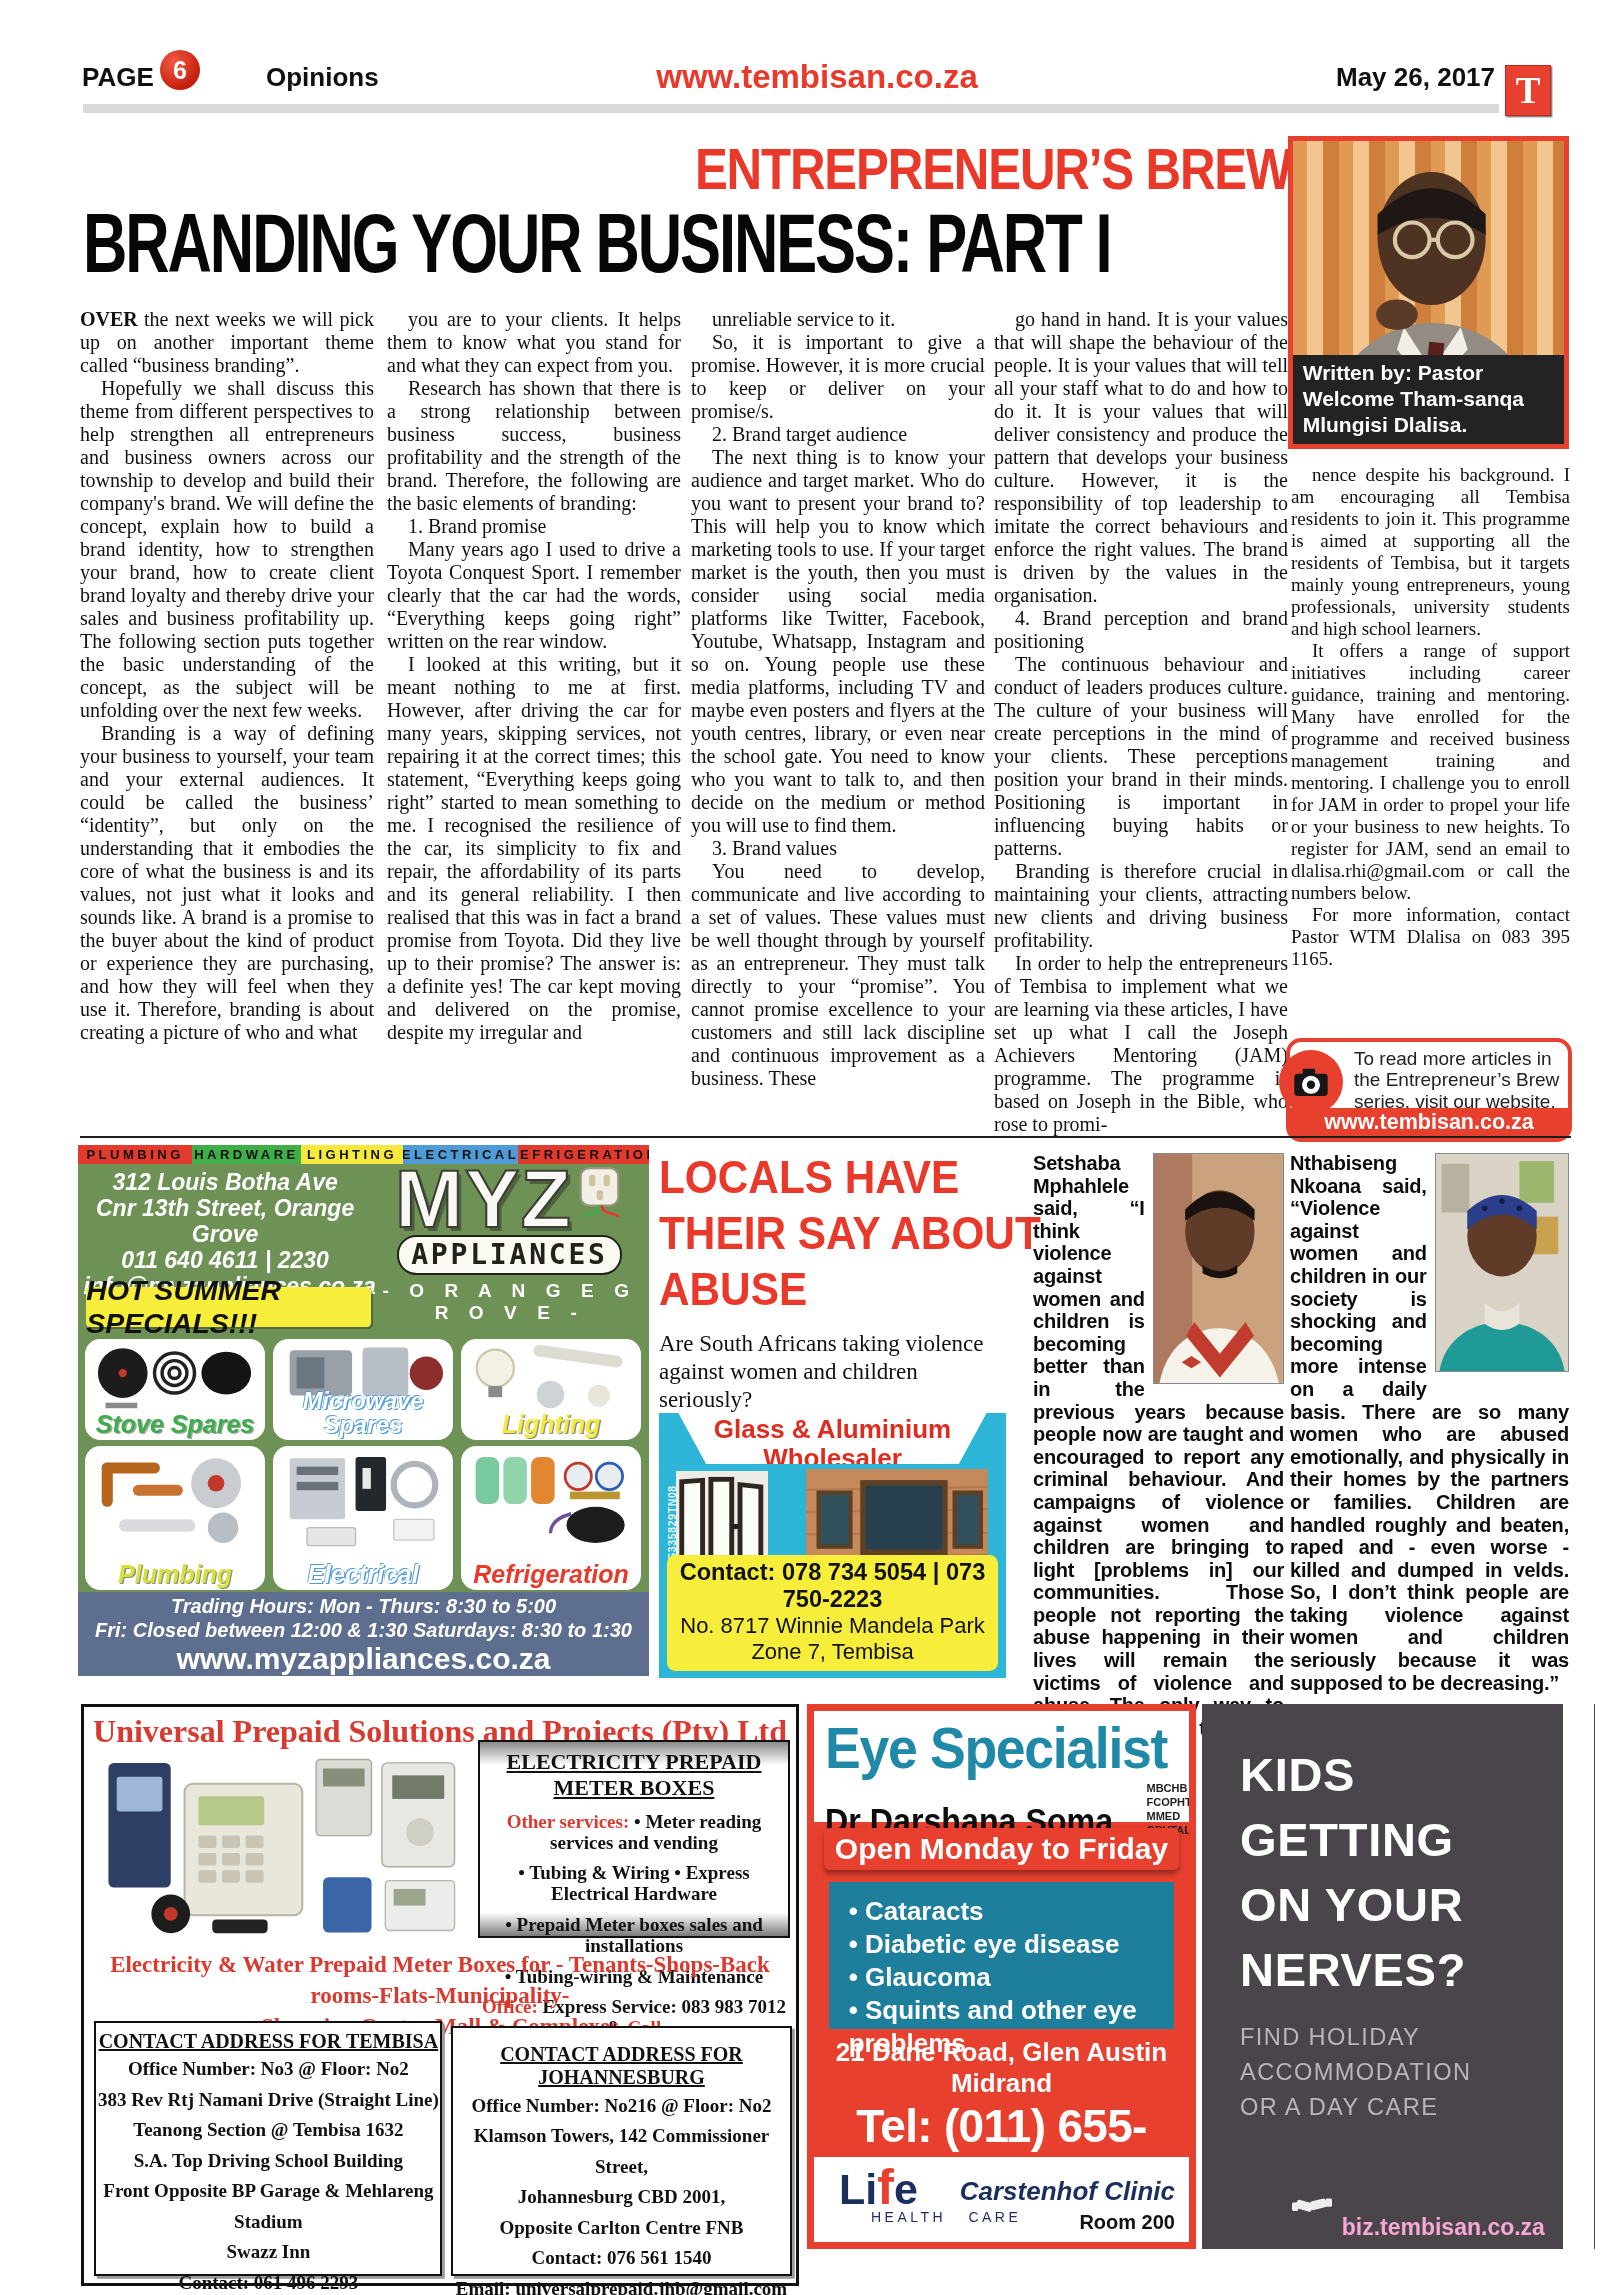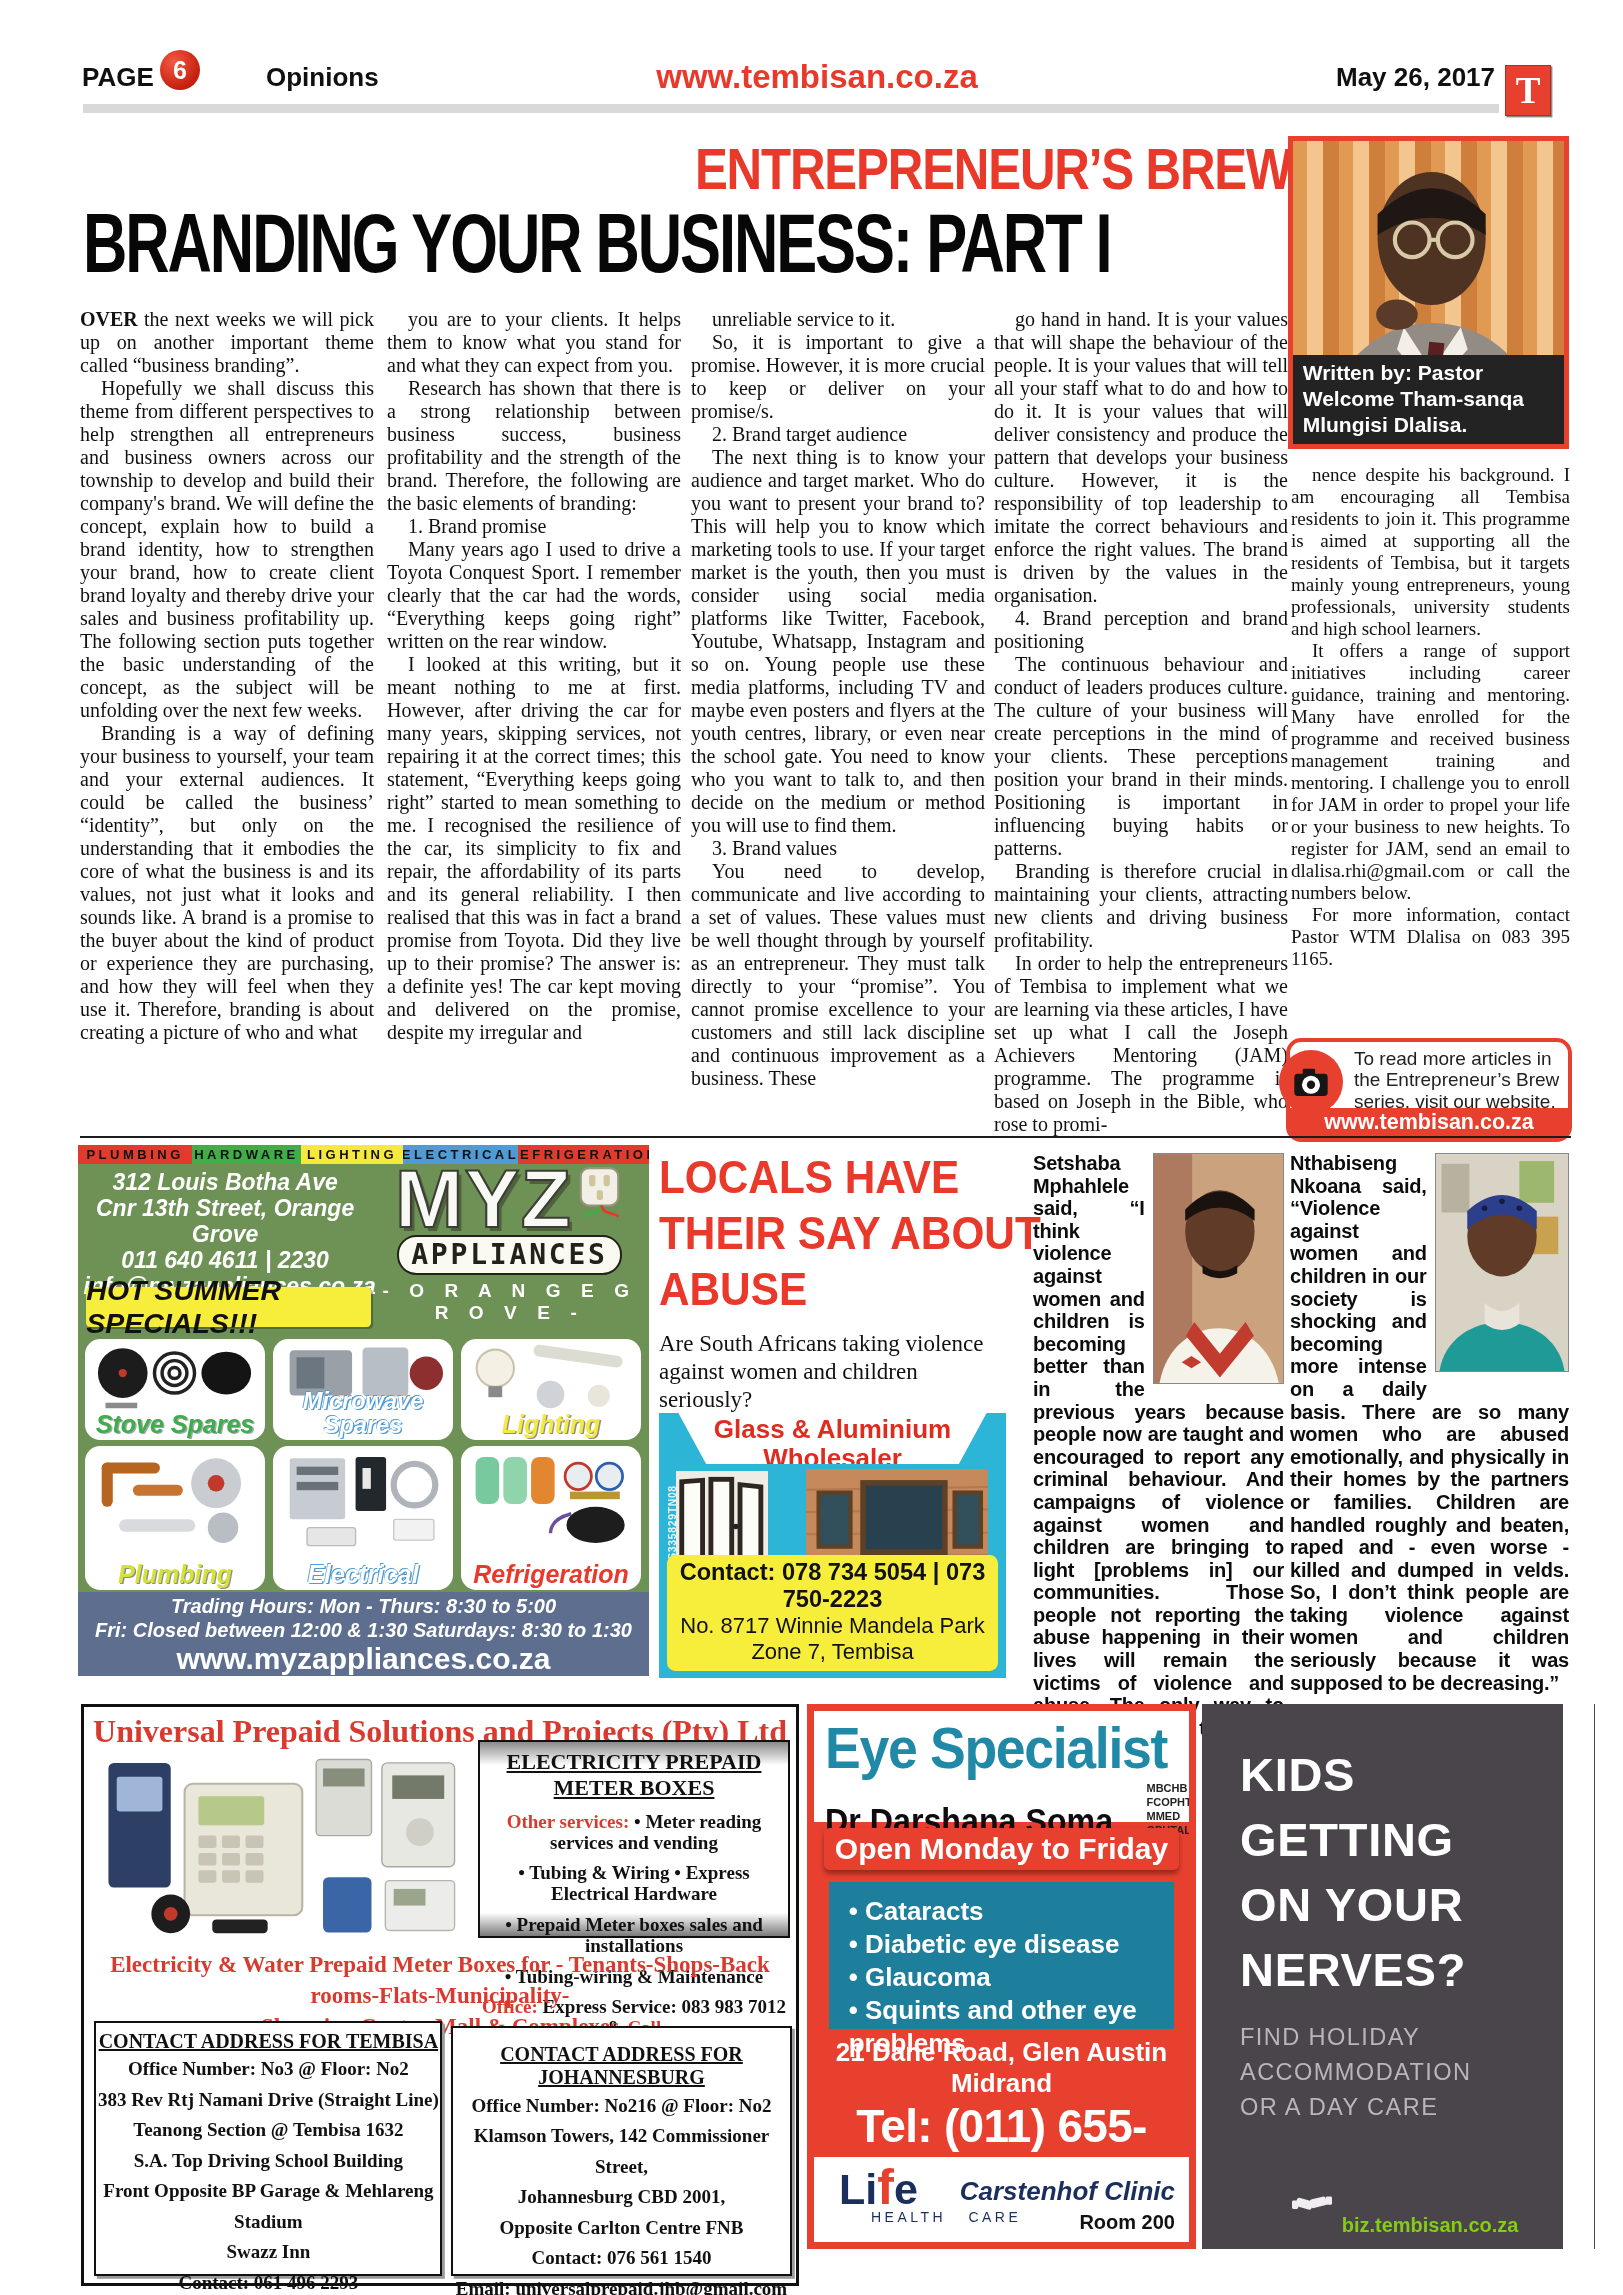--- a/index.html
+++ b/index.html
@@ -137,21 +137,21 @@
   .life-word{font-family:"Liberation Sans",sans-serif;font-weight:800;font-size:43px;color:#1b2f5e;line-height:40px;}
   .life-f{color:#e8402f;font-size:50px;}
   .life-sub{font-family:"Liberation Sans",sans-serif;font-weight:400;font-size:14px;letter-spacing:3.5px;color:#1b2f5e;padding-left:32px;}
   .life-clinic{font-family:"Liberation Sans",sans-serif;font-weight:800;font-style:italic;font-size:26px;color:#1b2f5e;}
   .life-room{font-family:"Liberation Sans",sans-serif;font-weight:700;font-size:20px;color:#111;}
 
   
   .kids{background:#49454a;color:#fff;}
   .kids-title{font-family:"Liberation Sans",sans-serif;font-weight:800;font-size:47px;line-height:65px;letter-spacing:0.7px;}
   .kids-sub{font-family:"Liberation Sans",sans-serif;font-weight:400;font-size:23.6px;line-height:35px;color:#b9b5bb;letter-spacing:1.4px;}
-  .kids-site{font-family:"Liberation Sans",sans-serif;font-weight:700;font-size:20px;color:#84cc16;margin-top:48px;}
+  .kids-site{font-family:"Liberation Sans",sans-serif;font-weight:700;font-size:23px;color:#f9a8d4;margin-top:48px;}
 </style>
 </head>
 <body>
 
 <div class="page">
 
   <div class="abs hdr-label" style="left:82px;top:62px;">PAGE</div>
   <div class="abs page-badge" style="left:160px;top:50px;">6</div>
   <div class="abs hdr-label" style="left:266px;top:62px;">Opinions</div>
   <div class="abs site-hdr" style="left:609px;top:58px;width:416px;">www.tembisan.co.za</div>

